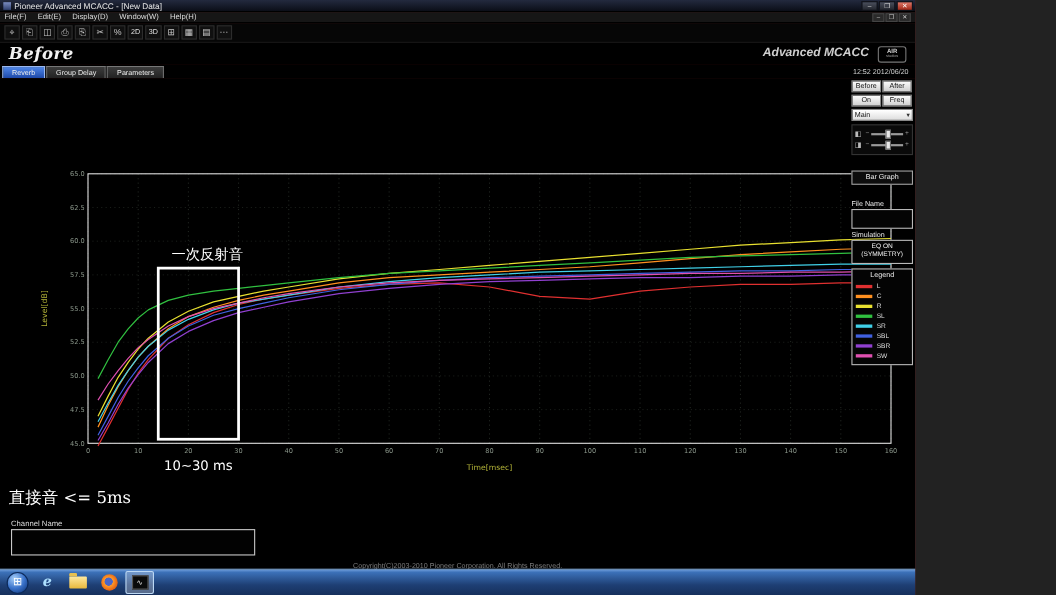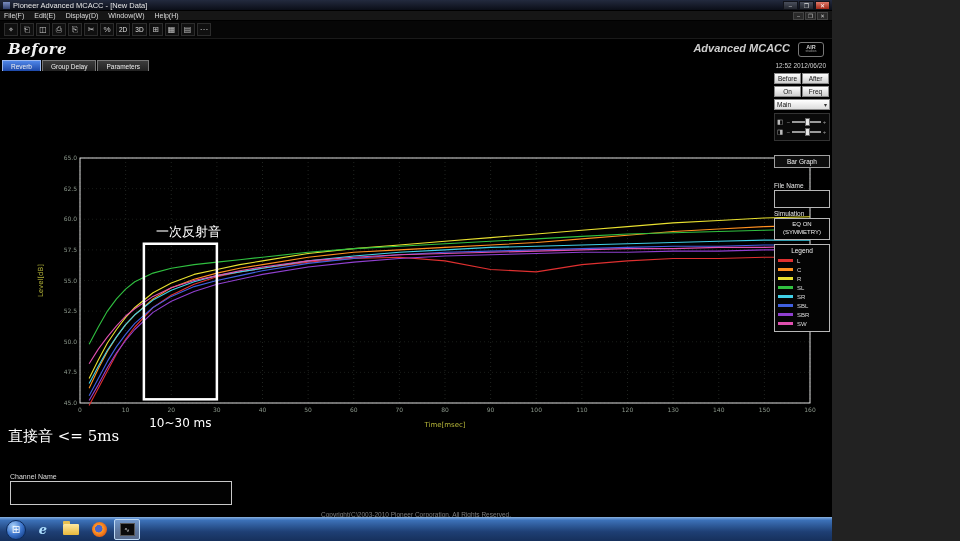--- a/index.html
+++ b/index.html
@@ -43,21 +43,21 @@
   
   .tabs{height:12px;background:#000;display:flex;align-items:flex-end;padding:0 2px;}
   .tab{height:11px;padding:0 8px;margin-right:1px;font-size:6.5px;line-height:11px;color:#eee;
     background:linear-gradient(#3c3c3c,#222);border:1px solid #777;border-bottom:none;cursor:default;}
   .tab.active{background:linear-gradient(#4f86e8,#1d48a8);border-color:#9ab8f0;}
   .tab-timestamp{margin-left:auto;margin-right:4px;font-size:6.5px;color:#cfcfcf;line-height:11px;}
 
   
   .main{position:relative;height:449px;background:#000;}
   .chart-wrap{position:absolute;left:30px;top:75px;width:810px;height:300px;}
-  .direct-sound{position:absolute;left:8px;top:356px;font-family:"DejaVu Serif","Liberation Serif",serif;
+  .direct-sound{position:absolute;left:8px;top:372px;font-family:"DejaVu Serif","Liberation Serif",serif;
     font-size:15px;color:#fff;}
   .channel-name-label{position:absolute;left:10px;top:402px;font-size:7px;color:#ddd;}
   .channel-name-box{position:absolute;left:10px;top:410px;width:222px;height:24px;background:#020202;border:1px solid #c8c8c8;}
   .copyright{position:absolute;left:0;top:440px;width:100%;text-align:center;font-size:6.5px;color:#7c7c7c;}
 
   
   .right-panel{position:absolute;right:2px;top:2px;width:56px;display:flex;flex-direction:column;}
   .rp-row{display:flex;margin-bottom:2px;}
   .rp-btn{flex:1;height:11px;margin:0 1px 0 0;font-size:6.5px;line-height:9px;text-align:center;
     background:linear-gradient(#fdfdfd,#cfcfcf);border:1px solid #888;color:#111;padding:0;

